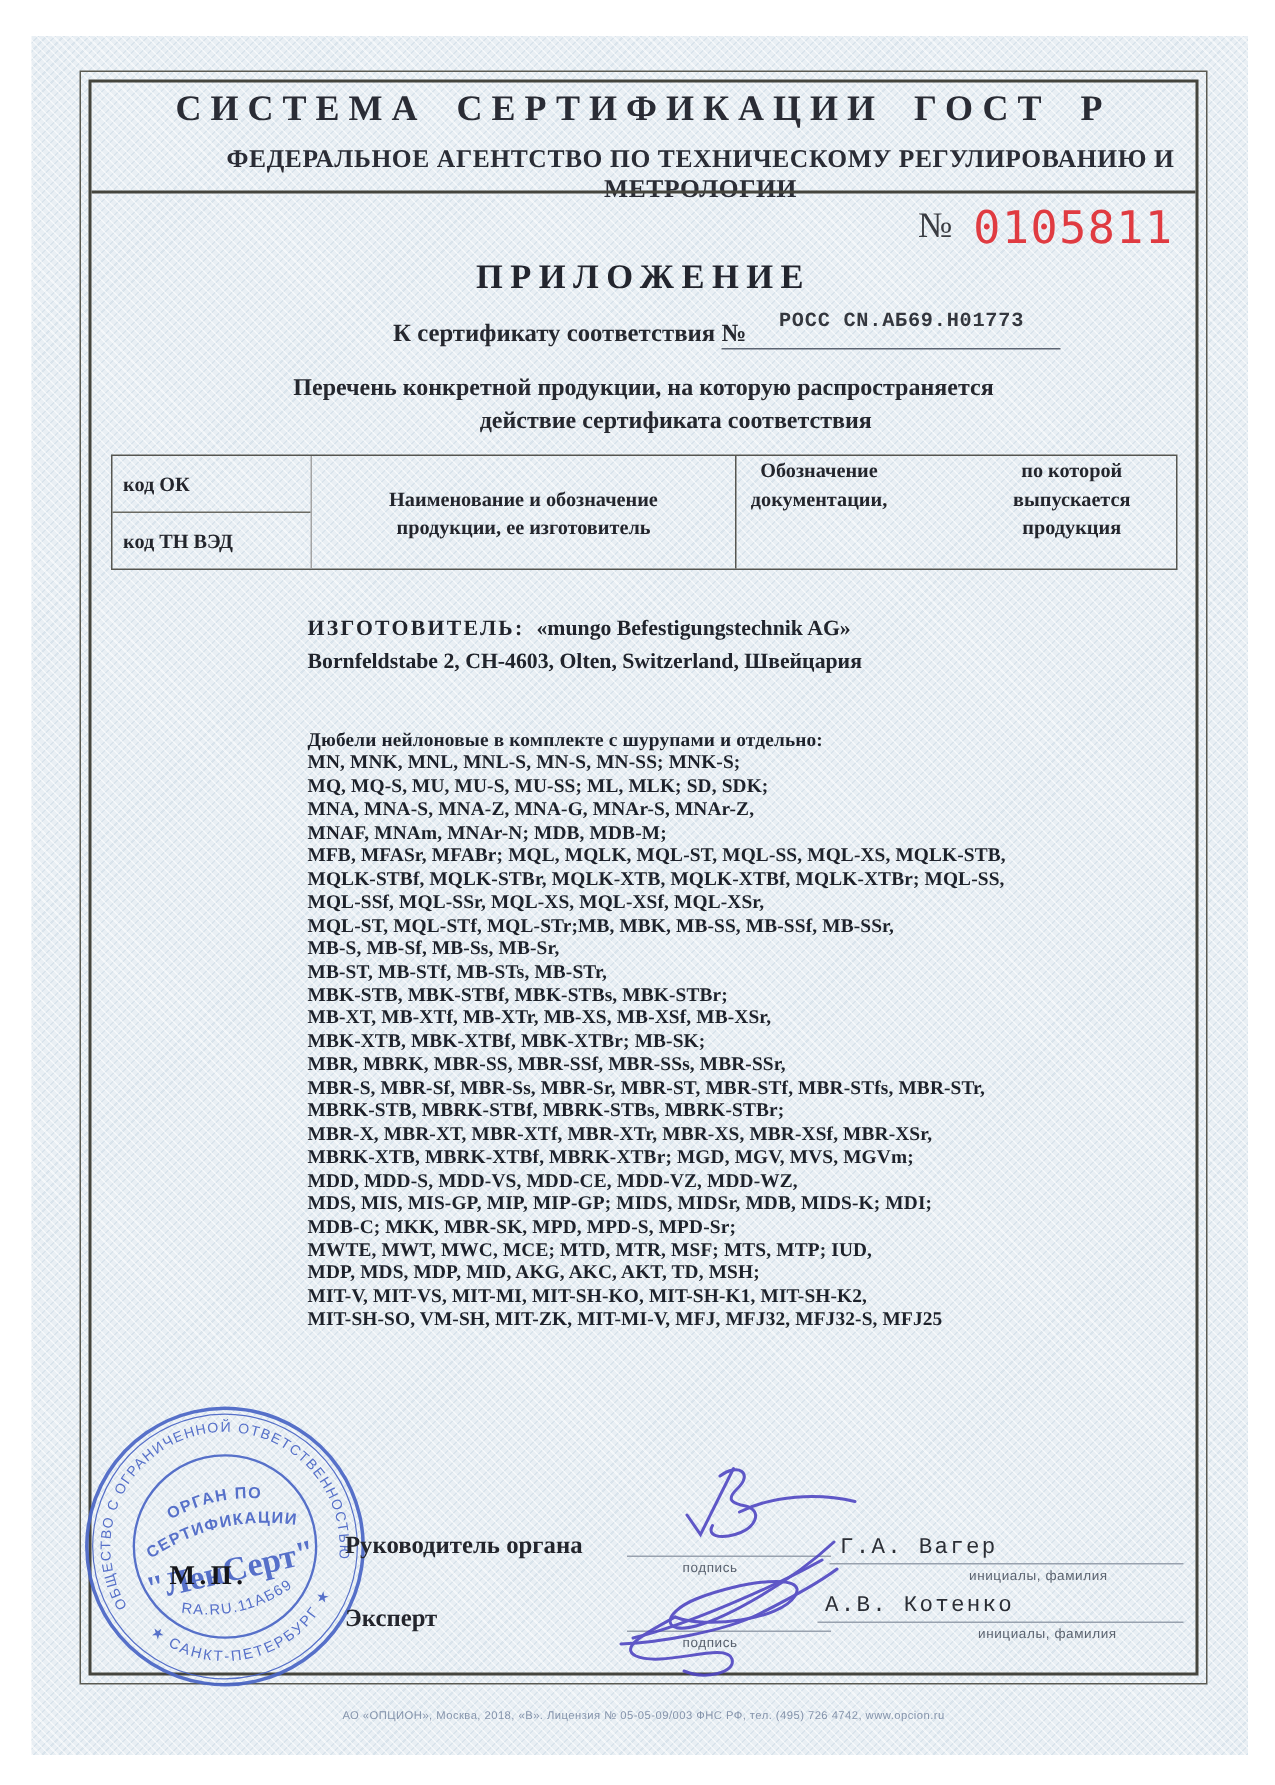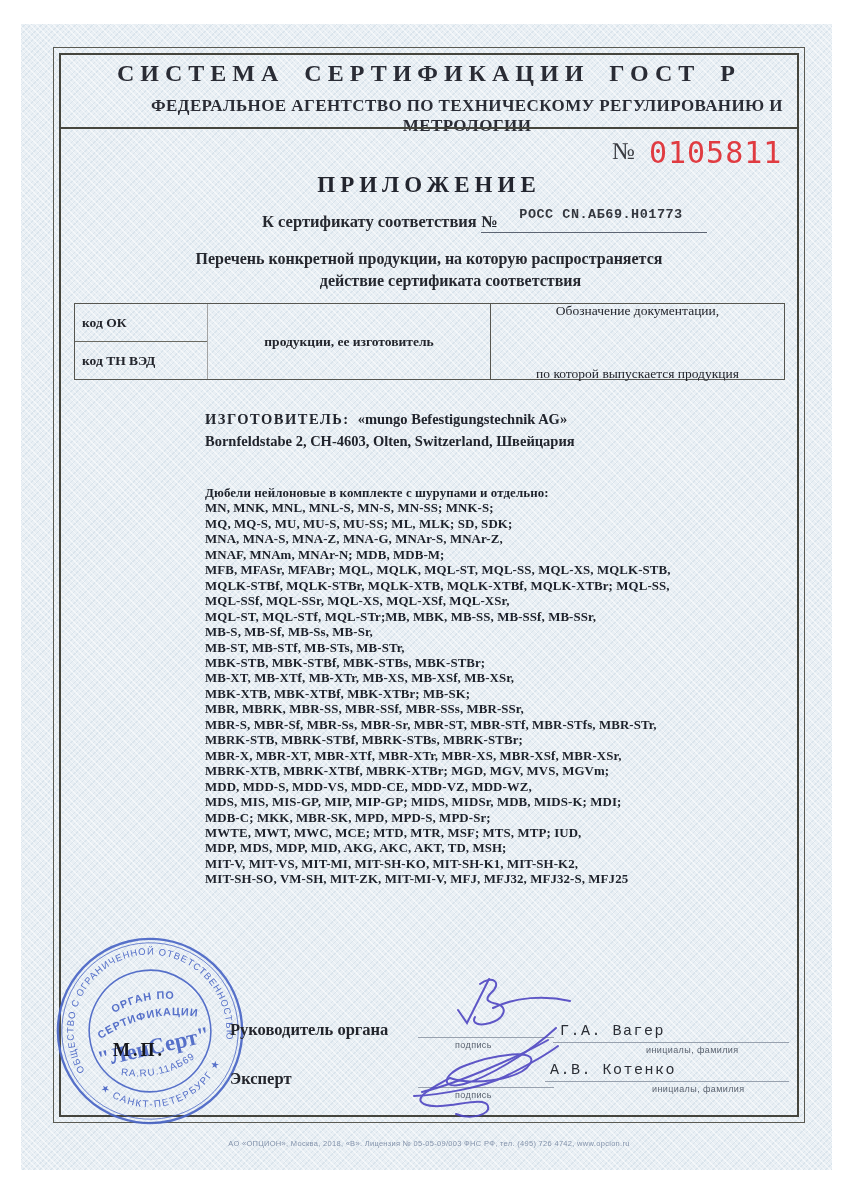--- a/index.html
+++ b/index.html
@@ -56,21 +56,21 @@
   .cert-underline { position:absolute; left:481px; top:232px; width:226px; height:1px; background:#5c6472; }
 
   .scope1 { position:absolute; left:61px; top:250px; width:736px; text-align:center; font-size:16px; font-weight:bold; color:#25272e; }
   .scope2 { position:absolute; left:61px; top:272px; width:736px; text-align:center; font-size:16px; font-weight:bold; color:#25272e;padding-left:43px; }
 
   .tbl { position:absolute; left:74px; top:303px; width:711px; height:77px; border:1px solid #565650; display:flex; }
   .tbl .c1 { width:133px; border-right:1px solid #a3a3a3; display:flex; flex-direction:column; }
   .tbl .c1 .r { flex:1; display:flex; align-items:center; padding-left:7px; font-size:13.5px; font-weight:bold; }
   .tbl .c1 .r.top { border-bottom:1px solid #6a6a62; }
   .tbl .c2 { width:283px; border-right:1px solid #565650; display:flex; flex-direction:column; justify-content:center; text-align:center; font-size:13.5px; font-weight:bold; line-height:19px; }
-  .tbl .c3 { flex:1; display:flex; flex-direction:column; justify-content:center; text-align:center; font-size:13.5px; font-weight:normal; line-height:19px;gap:44px; }
+  .tbl .c3 { flex:1; display:flex; flex-direction:row; justify-content:center; text-align:center; font-size:13.5px; font-weight:bold; line-height:19px;gap:44px; }
 
   .manu { position:absolute; left:205px; top:408px; font-size:14.5px; font-weight:bold; color:#21242c; line-height:22px; }
   .manu .mlabel { letter-spacing:1.5px; margin-right:8px; }
 
   .plist {
     position:absolute; left:205px; top:486px; width:585px;
     font-size:12.9px; font-weight:bold; color:#1d212a; line-height:15.45px;
     letter-spacing:.1px;
   }
 
@@ -117,20 +117,21 @@
 
   <div class="scope1">Перечень конкретной продукции,  на которую распространяется</div>
   <div class="scope2">действие сертификата соответствия</div>
 
   <div class="tbl">
     <div class="c1">
       <div class="r top">код ОК</div>
       <div class="r">код ТН ВЭД</div>
     </div>
     <div class="c2">
+      <div>Наименование и обозначение</div>
       <div>продукции, ее изготовитель</div>
     </div>
     <div class="c3">
       <div>Обозначение документации,</div>
       <div>по которой выпускается продукция</div>
     </div>
   </div>
 
   <div class="manu">
     <div>

